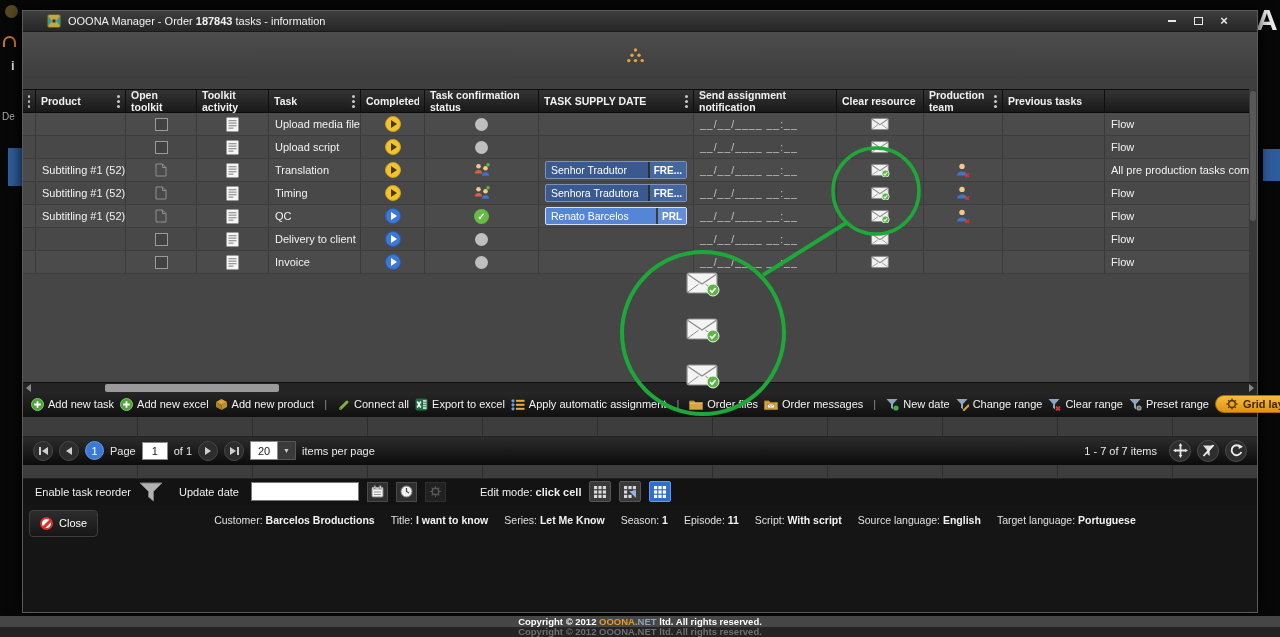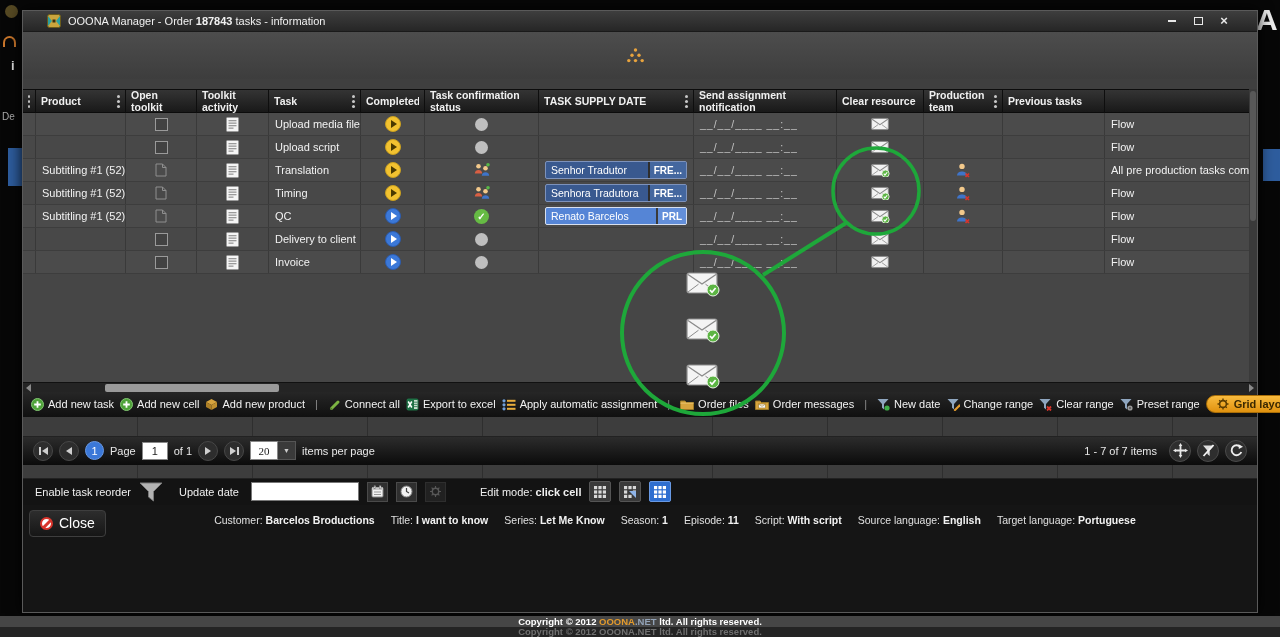--- a/index.html
+++ b/index.html
@@ -104,41 +104,41 @@
   .pgbtn { width:20px; height:20px; border-radius:50%; background:#2d2d2d; border:1px solid #474747;
            display:inline-flex; align-items:center; justify-content:center; gap:1px; }
   .tri-l { width:0; height:0; border-top:4px solid transparent; border-bottom:4px solid transparent; border-right:6px solid #cfcfcf; }
   .tri-r { width:0; height:0; border-top:4px solid transparent; border-bottom:4px solid transparent; border-left:6px solid #cfcfcf; }
   .tbar { width:2px; height:8px; background:#cfcfcf; }
   .pgcur { width:19px; height:19px; border-radius:50%; background:#3b78d8; border:1px solid #6899e4; color:#fff;
            display:inline-flex; align-items:center; justify-content:center; font-size:11px; }
   .pginput { width:26px; height:18px; border:1px solid #888; background:#fff; color:#222; font-size:11px; text-align:center;
              font-family:"Liberation Sans", sans-serif; }
   .sizebox { display:inline-flex; height:19px; }
-  .sizeval { width:28px; background:#fff; color:#222; font-size:11px; display:inline-flex; align-items:center; justify-content:center; border:1px solid #888;font-family:Liberation Serif, serif; }
+  .sizeval { width:28px; background:#fff; color:#222; font-size:11px; display:inline-flex; align-items:center; justify-content:center; border:1px solid #888; }
   .sizearr { width:18px; background:#3a3a3a; border:1px solid #555; border-left:none; color:#ccc; font-size:7px;
              display:inline-flex; align-items:center; justify-content:center; }
   .pgspace { flex:1; }
   .rangelbl { margin-right:6px; }
   .rndbtn { width:22px; height:22px; border-radius:50%; background:#2e2e2e; border:1px solid #4a4a4a;
             display:inline-flex; align-items:center; justify-content:center; }
 
   .ctrls { height:26px; flex:0 0 26px; background:#131313; display:flex; align-items:center; padding:0 12px; gap:8px;
            color:#f0f0f0; font-size:11px; }
   .dateinput { width:108px; height:19px; background:#fff; border:1px solid #777; margin-left:4px;
                font-family:"Liberation Sans", sans-serif; }
   .sqbtn { width:21px; height:20px; background:#2f2f2f; border:1px solid #4a4a4a; display:inline-flex; align-items:center; justify-content:center; }
   .sqbtn.dim { opacity:.5; }
   .gbtn { width:22px; height:21px; background:#3a3a3a; border:1px solid #555; border-radius:2px;
           display:inline-flex; align-items:center; justify-content:center; }
   .gbtn.active { background:#2f6fd0; border-color:#6899e4; }
 
   .dlg-footer { flex:1 1 auto; background:#151515; position:relative; }
   .close-tab { position:absolute; left:6px; top:5px; height:27px; padding:8px 10px; display:inline-flex; align-items:center; gap:6px;
-               background:linear-gradient(#2d2d2d,#161616); border:1px solid #3e3e3e; border-radius:4px; color:#fff; font-size:14px; }
+               background:linear-gradient(#2d2d2d,#161616); border:1px solid #3e3e3e; border-radius:4px; color:#fff; font-size:11px; }
   .noentry { width:13px; height:13px; border:2.5px solid #d9342b; border-radius:50%; position:relative; background:#fff; }
   .noentry::after { content:""; position:absolute; left:-1px; top:4px; width:11px; height:2.5px; background:#d9342b; transform:rotate(-45deg); }
   .footer-info { position:absolute; left:80px; right:10px; top:9px; text-align:center; color:#f2f2f2; font-size:10.5px; white-space:nowrap; }
   .fpair { margin:0 8px; }
   .flab { color:#e0e0e0; }
 
   .copy1 { position:absolute; left:0; top:616px; width:1280px; height:11px; background:#464646; text-align:center;
            font-size:9.5px; font-weight:bold; color:#fff; line-height:11px; }
   .copy2 { position:absolute; left:0; top:627px; width:1280px; height:10px; background:#242424; text-align:center;
            font-size:9.5px; font-weight:bold; color:#6f6f6f; line-height:10px; }
@@ -621,21 +621,21 @@
             <circle cx="6.5" cy="6.5" r="6" fill="#4fa33a" stroke="#83c773"></circle>
             <path d="M6.5,3.2 v6.6 M3.2,6.5 h6.6" stroke="#fff" stroke-width="1.8"></path>
           </svg>
         <span>Add new task</span>
         </span>
       <span class="titem">
         <svg width="13" height="13" viewBox="0 0 13 13">
             <circle cx="6.5" cy="6.5" r="6" fill="#4fa33a" stroke="#83c773"></circle>
             <path d="M6.5,3.2 v6.6 M3.2,6.5 h6.6" stroke="#fff" stroke-width="1.8"></path>
           </svg>
-        <span>Add new cell</span>
+        <span>Add new excel</span>
         </span>
       <span class="titem">
         <svg width="13" height="12" viewBox="0 0 13 12">
             <polygon points="1,4 6.5,1 12,4 6.5,7" fill="#d7a43e"></polygon>
             <polygon points="1,4 6.5,7 6.5,12 1,9" fill="#ad7f26"></polygon>
             <polygon points="12,4 6.5,7 6.5,12 12,9" fill="#c08f2e"></polygon>
           </svg>
         <span>Add new product</span>
         </span>
       <span class="tsep">|</span>

